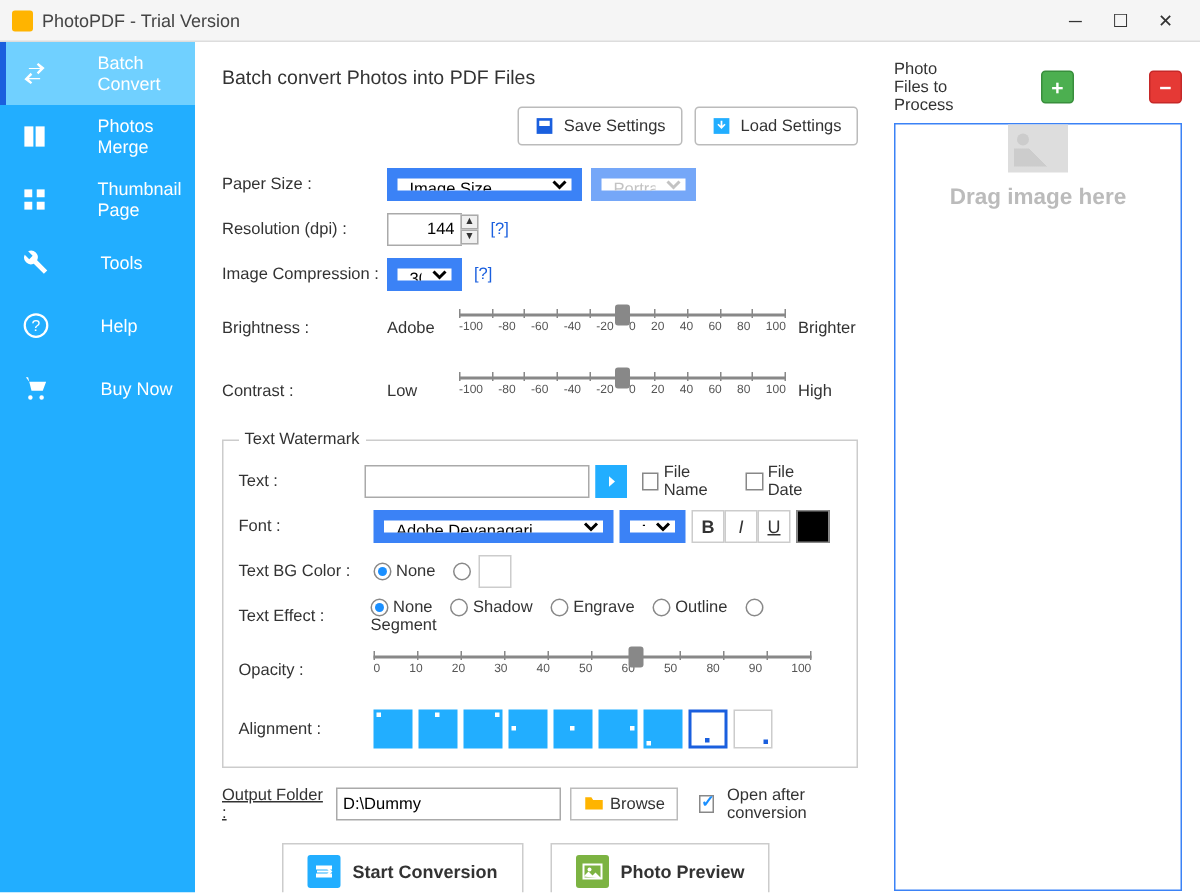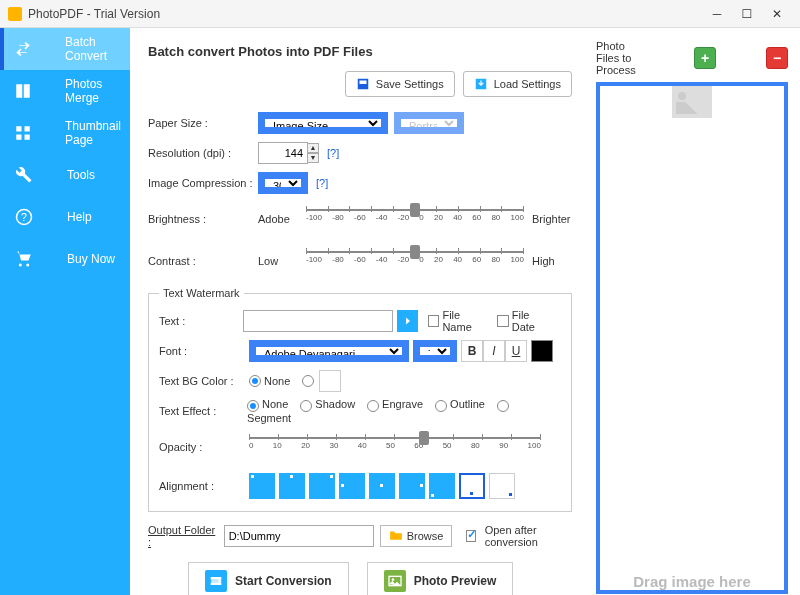--- a/index.html
+++ b/index.html
@@ -20,21 +20,21 @@
 
 .sidebar { width: 130px; background: #22aeff; position: relative; }
 .sidebar-indicator { position: absolute; left: 0; top: 0; width: 4px; height: 42px; background: #1a5fde; }
 .sidebar-item { height: 42px; display: flex; align-items: center; padding-left: 14px; color: #fff; cursor: pointer; font-size: 12px; gap: 23px; }
 .sidebar-item.active { background: #70d0ff; color: #fff; }
 .sidebar-icon { width: 20px; height: 20px; margin-right: 10px; display: flex; align-items: center; justify-content: center; }
 .sidebar-icon svg { width: 18px; height: 18px; fill: #fff; }
 
 
 .content { flex: 1; padding: 16px 18px 8px 18px; overflow: hidden; }
-.content h2 { font-size: 13px; font-weight: bold; margin-bottom: 12px; }
+.content h2 { font-size: 13px; font-weight: normal; margin-bottom: 12px; }
 .toolbar-row { display: flex; justify-content: flex-end; gap: 8px; margin-bottom: 12px; }
 
 .btn { height: 26px; border: 1px solid #bbb; background: #fff; border-radius: 3px; display: inline-flex; align-items: center; padding: 0 10px; cursor: pointer; font-size: 11px; gap: 6px; }
 .btn-icon { width: 14px; height: 14px; display: inline-flex; align-items: center; justify-content: center; }
 
 .form-row { display: flex; align-items: center; height: 28px; margin-bottom: 2px; }
 .form-label { width: 110px; font-size: 11px; color: #333; }
 .select { height: 22px; border: 7px solid #3b82f6; background: #fff; font-size: 11px; padding: 0 4px; }
 .num-input { width: 50px; height: 22px; border: 1px solid #aaa; text-align: right; padding-right: 4px; font-size: 11px; }
 .link { color: #1a5fde; cursor: pointer; margin-left: 8px; font-size: 11px; }
@@ -91,21 +91,21 @@
 .action-btn { height: 38px; border: 1px solid #ccc; background: #fff; display: inline-flex; align-items: center; padding: 0 16px; gap: 8px; font-size: 12px; font-weight: bold; cursor: pointer; }
 .action-icon { width: 22px; height: 22px; display: inline-flex; align-items: center; justify-content: center; border-radius: 2px; }
 
 
 .right-panel { width: 210px; padding: 12px 12px 12px 6px; }
 .right-header { display: flex; align-items: center; margin-bottom: 6px; gap: 46px; }
 .right-title { flex: 1; font-size: 11px; }
 .sq-btn { width: 22px; height: 22px; border-radius: 3px; display: flex; align-items: center; justify-content: center; margin-left: 4px; cursor: pointer; font-size: 14px; font-weight: bold; color: #fff; }
 .sq-add { background: #4caf50; border: 1px solid #388e3c; }
 .sq-remove { background: #e53935; border: 1px solid #c62828; }
-.drop-zone { border: 4px solid #3b82f6; height: 512px; display: flex; flex-direction: column; align-items: center; justify-content: space-between; color: #bbb; }
+.drop-zone { border: 1px solid #3b82f6; height: 512px; display: flex; flex-direction: column; align-items: center; justify-content: flex-start; color: #bbb; }
 .drop-zone .placeholder-icon { width: 40px; height: 32px; background: #ddd; position: relative; margin-bottom: 8px; }
 .drop-zone .placeholder-icon::before { content: ""; position: absolute; top: 6px; left: 6px; width: 8px; height: 8px; background: #ccc; border-radius: 50%; }
 .drop-zone .placeholder-icon::after { content: ""; position: absolute; bottom: 4px; left: 4px; right: 4px; height: 12px; background: linear-gradient(45deg, #ccc 50%, transparent 50%); }
 .drop-text { font-size: 15px; font-weight: bold; color: #bbb; }
 
 .spinner { display: inline-flex; flex-direction: column; margin-left: -1px; }
 .spinner div { width: 12px; height: 10px; border: 1px solid #aaa; font-size: 7px; text-align: center; line-height: 8px; background: #f0f0f0; }
 </style>
 </head>
 <body>

